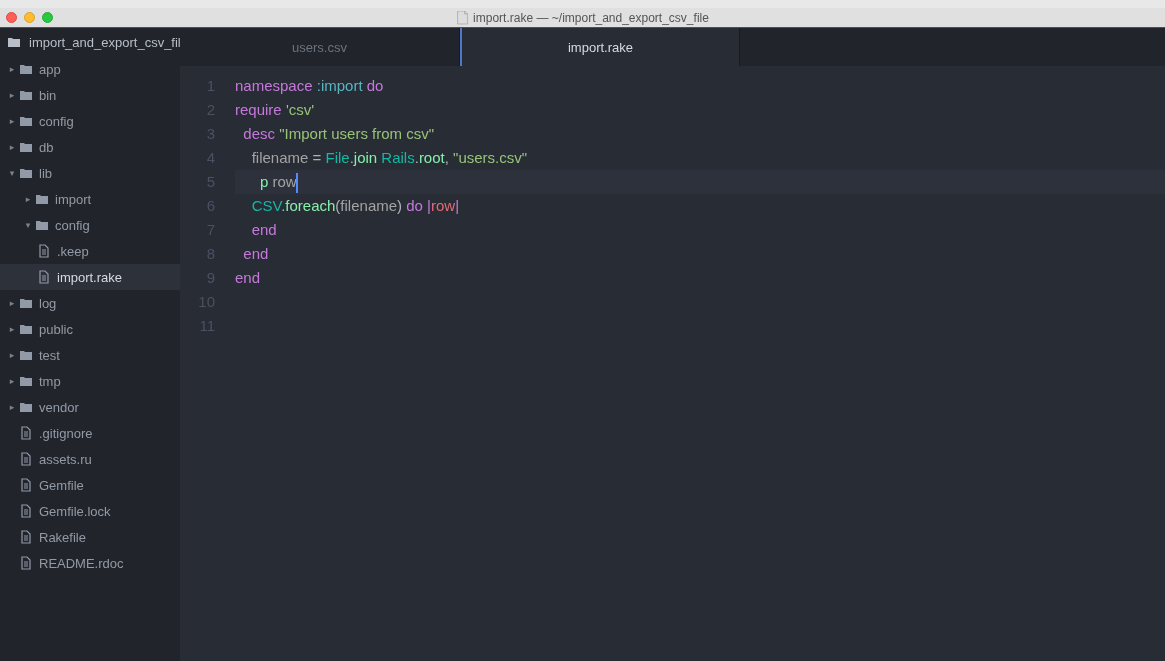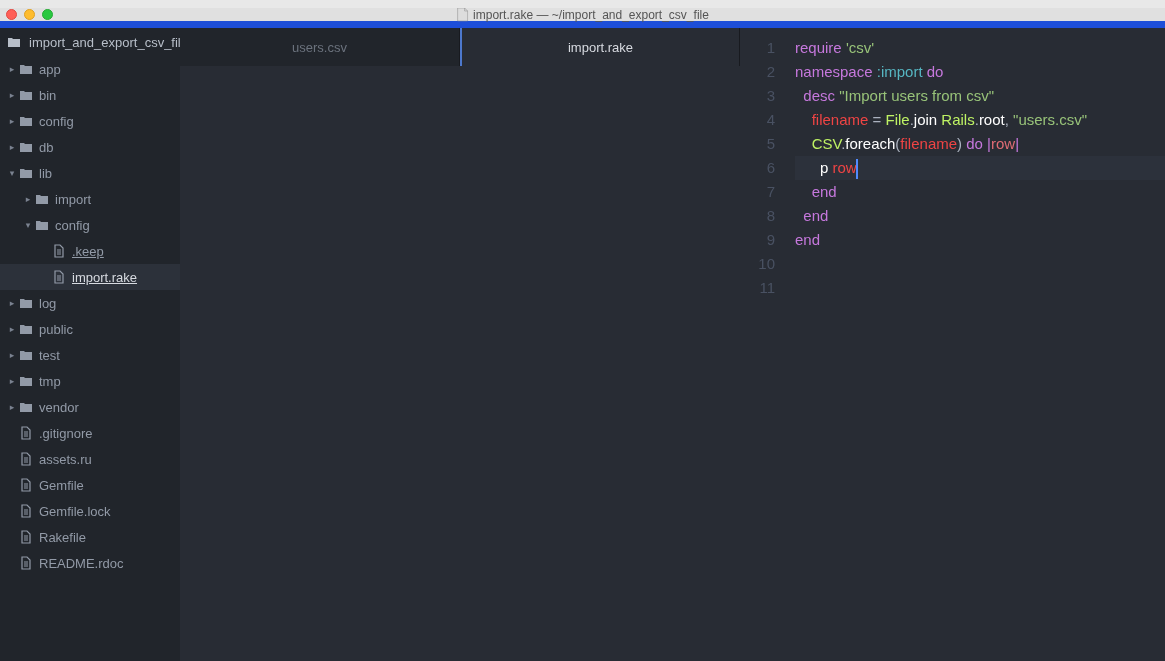--- a/index.html
+++ b/index.html
@@ -20,21 +20,21 @@
       background: #e8e8e8;
       width: 100%;
     }
     .titlebar {
       height: 20px;
       background: #e0e0e0;
       display: flex;
       align-items: center;
       padding: 0 6px;
       position: relative;
-      border-bottom: 7px solid #1d4ed8;
+      border-bottom: 1px solid #1d4ed8;
     }
     .traffic-lights {
       display: flex;
       gap: 7px;
       align-items: center;
     }
     .traffic-light {
       width: 11px;
       height: 11px;
       border-radius: 50%;
@@ -107,24 +107,25 @@
       align-items: center;
       justify-content: center;
       flex-shrink: 0;
     }
     .folder-icon svg, .file-icon svg {
       width: 14px;
       height: 14px;
     }
     .d0 { padding-left: 6px; }
     .d1 { padding-left: 22px; }
-    .d2 { padding-left: 39px; text-decoration: underline; }
+    .d2 { padding-left: 24px; }
     .editor-area {
       flex: 1;
       display: flex;
+      flex-direction: column;
       background: #282c34;
       min-width: 0;
     }
     .tab-bar {
       height: 38px;
       background: #21252b;
       display: flex;
     }
     .tab {
       width: 280px;
@@ -177,24 +178,24 @@
       display: inline-block;
       width: 2px;
       height: 20px;
       background: #528bff;
       vertical-align: middle;
       margin-left: -1px;
     }
     .k-keyword { color: #c678dd; }
     .k-string { color: #98c379; }
     .k-symbol { color: #56b6c2; }
-    .k-const { color: #bef264; text-align: right; }
-    .k-func { color: #ffffff; }
+    .k-const { color: #14b8a6; text-align: right; }
+    .k-func { color: #86efac; }
     .k-punct { color: #abb2bf; }
-    .k-param { color: #ef4444; }
+    .k-param { color: #a3a3a3; }
     .k-ident { color: #e06c75; }
     .k-pipe { color: #c678dd; }
     .no-chevron {
       width: 12px;
       display: inline-block;
     }
   </style>
 </head>
 <body>
 
@@ -432,26 +433,26 @@
           <div class="ln">4</div>
           <div class="ln">5</div>
           <div class="ln">6</div>
           <div class="ln">7</div>
           <div class="ln">8</div>
           <div class="ln">9</div>
           <div class="ln">10</div>
           <div class="ln">11</div>
         </div>
       <div class="code">
+<div class="code-line"><span class="k-keyword">namespace</span> <span class="k-symbol">:import</span> <span class="k-keyword">do</span></div>
 <div class="code-line"><span class="k-keyword">require</span><span> </span><span class="k-string">'csv'</span></div>
-<div class="code-line"><span class="k-keyword">namespace</span> <span class="k-symbol">:import</span> <span class="k-keyword">do</span></div>
 <div class="code-line">  <span class="k-keyword">desc</span> <span class="k-string">"Import users from csv"</span></div>
 <div class="code-line">    <span class="k-param">filename</span><span> = </span><span class="k-const">File</span><span class="k-punct">.</span><span class="k-func">join</span><span> </span><span class="k-const">Rails</span><span class="k-punct">.</span><span class="k-func">root</span><span>, </span><span class="k-string">"users.csv"</span></div>
+<div class="code-line cursor-line">      <span class="k-func">p</span> <span class="k-param">row</span><span class="cursor"></span></div>
 <div class="code-line">    <span class="k-const">CSV</span><span class="k-punct">.</span><span class="k-func">foreach</span><span class="k-punct">(</span><span class="k-param">filename</span><span class="k-punct">)</span> <span class="k-keyword">do</span><span class="k-pipe"> |</span><span class="k-ident">row</span><span class="k-pipe">|</span></div>
-<div class="code-line cursor-line">      <span class="k-func">p</span> <span class="k-param">row</span><span class="cursor"></span></div>
 <div class="code-line">    <span class="k-keyword">end</span></div>
 <div class="code-line">  <span class="k-keyword">end</span></div>
 <div class="code-line"><span class="k-keyword">end</span></div>
 <div class="code-line"></div>
       </div>
     </div>
   </div>
 </div>
 
 </body></html>

